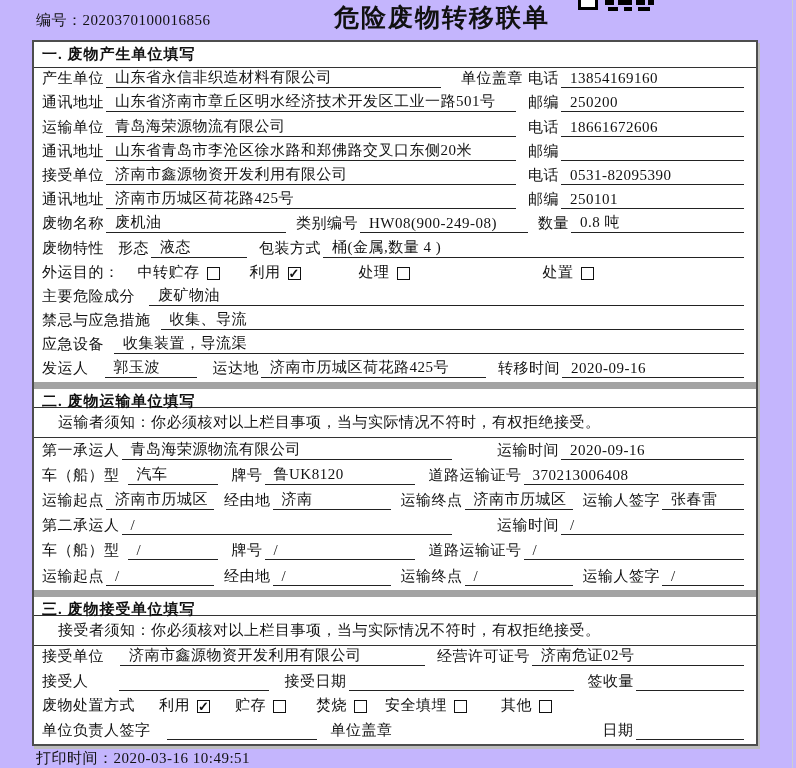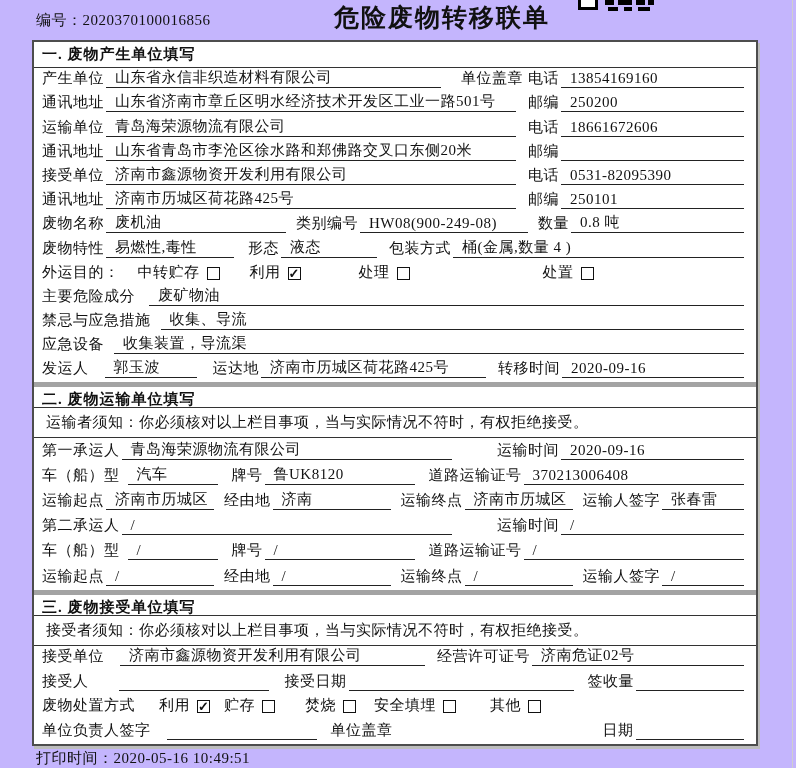--- a/index.html
+++ b/index.html
@@ -22,23 +22,23 @@
   
   .form-table {
     position:absolute; left:32px; top:40px; width:726px;
     border:2px solid #4d4d4d; background:#fff;
     box-shadow:2px 3px 0 #bdbdbd;
   }
   .sec-head {
     height:26px; line-height:25px; padding:0 8px; font-weight:bold;
     border-bottom:1px solid #333; letter-spacing:1px; font-size:15px;
   }
-  .sec-2 .sec-head, .sec-3 .sec-head { border-top:5px solid #a3a3a3; }
+  .sec-2 .sec-head, .sec-3 .sec-head { border-top:7px solid #a3a3a3; }
   .note-row {
-    height:30px; line-height:29px; padding:0 12px;
+    height:30px; line-height:29px; padding:0 24px;
     border-bottom:1px solid #333; letter-spacing:0.5px;
   }
   .row {
     display:flex; align-items:flex-end;
     height:24.2px; padding:0 12px 4px 8px;
   }
   .sec-2 .row { height:25.2px; }
   .sec-3 .row { height:24.5px; }
   .lbl { flex:0 0 auto; white-space:pre; letter-spacing:0.5px; }
   .fld {
@@ -151,23 +151,20 @@
           <span class="fld" style="width: 168px;">
             <span class="fld-text">HW08(900-249-08)</span>
           </span>
           <span class="lbl" style="margin-left: 10px;">数量</span>
           <span class="fld grow">
             <span class="fld-text">0.8 吨</span>
           </span>
         </div>
         <div class="row">
           <span class="lbl">废物特性</span>
-          <span class="fld" style="width: 128px;">
-            <span class="fld-text">易燃性,毒性</span>
-          </span>
           <span class="lbl" style="margin-left: 14px;">形态</span>
           <span class="fld" style="width: 96px;">
             <span class="fld-text">液态</span>
           </span>
           <span class="lbl" style="margin-left: 12px;">包装方式</span>
           <span class="fld grow">
             <span class="fld-text">桶(金属,数量 4 )</span>
           </span>
         </div>
         <div class="row">
@@ -336,21 +333,21 @@
           <span class="fld grow">
             <span class="fld-text"></span>
           </span>
         </div>
         <div class="row">
           <span class="lbl">废物处置方式</span>
           <span class="chk-group" style="margin-left: 24px;">
             <span class="chk-lbl">利用</span>
             <span class="box checked">✓</span>
           </span>
-          <span class="chk-group" style="margin-left: 14px;">
+          <span class="chk-group" style="margin-left: 25px;">
             <span class="chk-lbl">贮存</span>
             <span class="box"></span>
           </span>
           <span class="chk-group" style="margin-left: 30px;">
             <span class="chk-lbl">焚烧</span>
             <span class="box"></span>
           </span>
           <span class="chk-group" style="margin-left: 18px;">
             <span class="chk-lbl">安全填埋</span>
             <span class="box"></span>
@@ -367,16 +364,16 @@
           </span>
           <span class="lbl" style="margin-left: 14px;">单位盖章</span>
           <span class="lbl" style="margin-left: 210px;">日期</span>
           <span class="fld grow">
             <span class="fld-text"></span>
           </span>
         </div>
       </div>
     </div>
 
-  <div class="print-time"><span>打印时间：</span><span>2020-05-16 10:49:51</span></div>
+  <div class="print-time"><span>打印时间：</span><span>2020-03-16 10:49:51</span></div>
 
   <div class="page-edge"></div>
 </div>
 
 </body></html>

